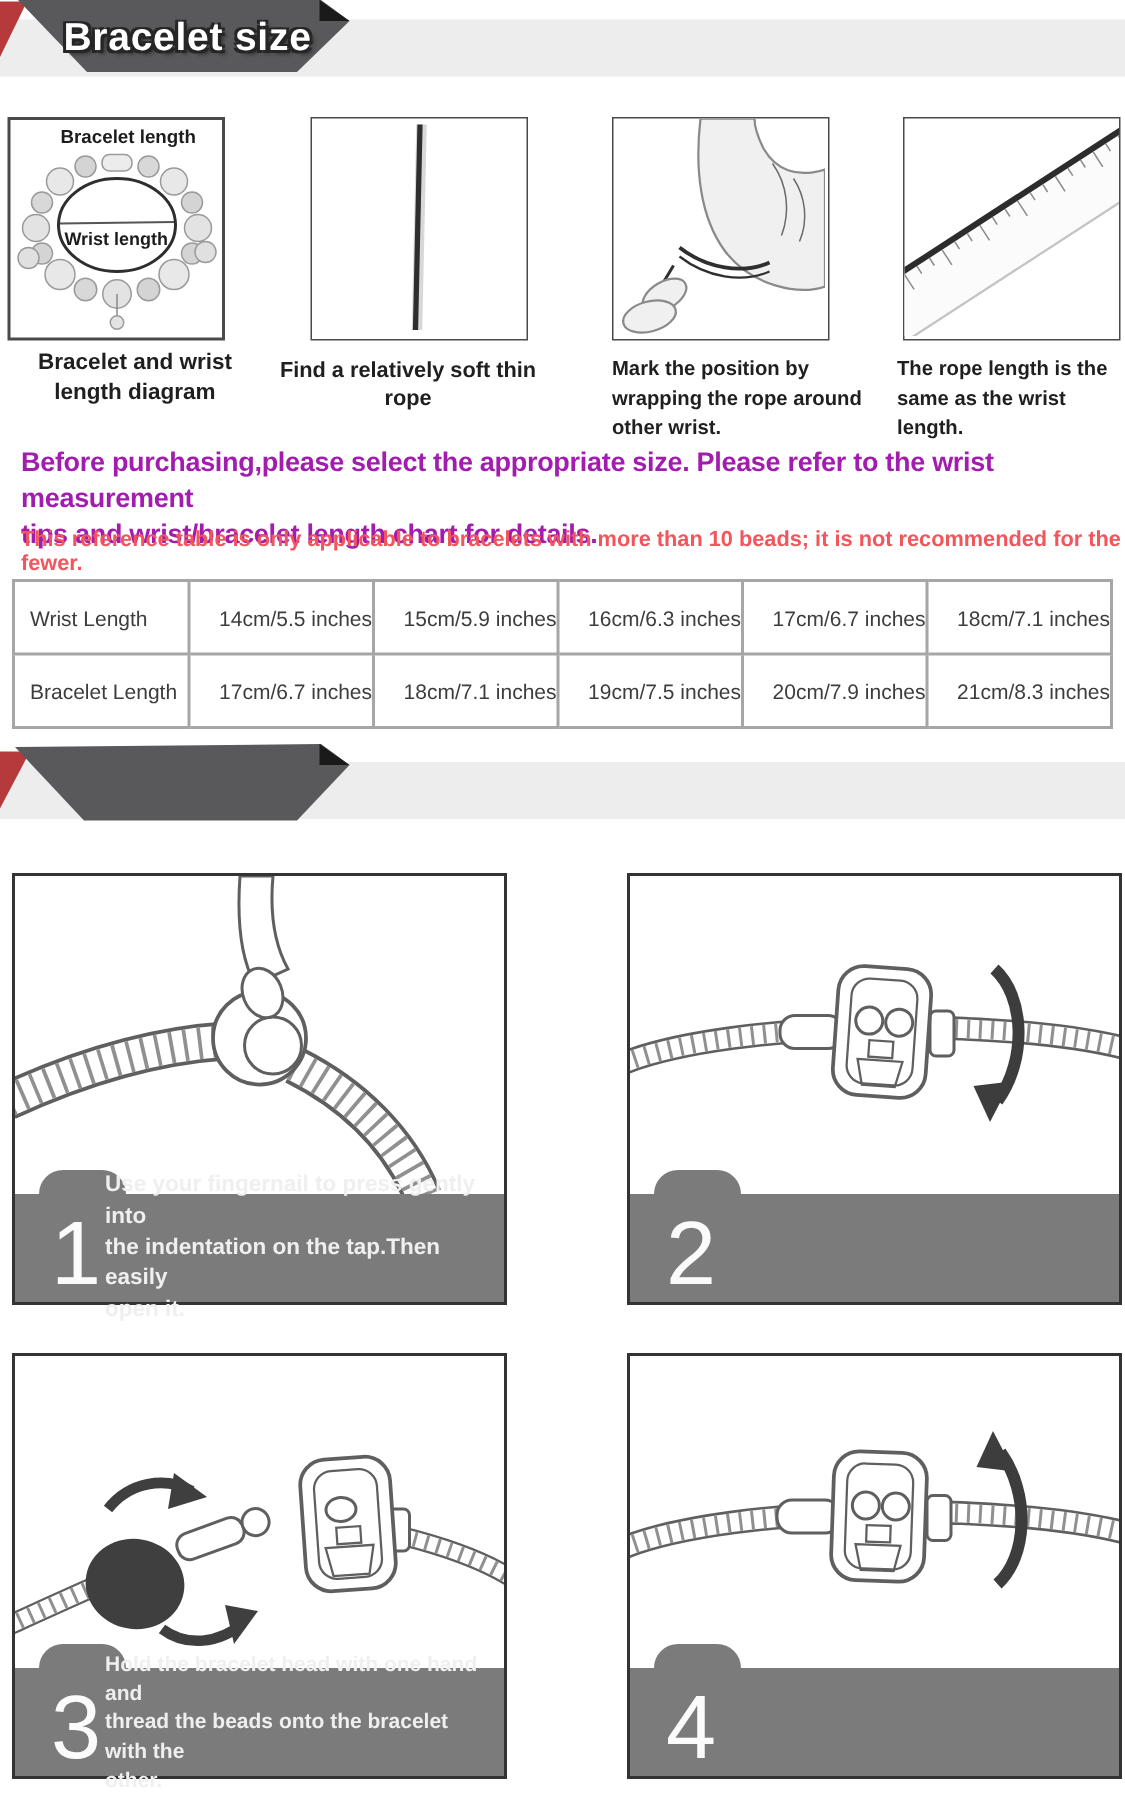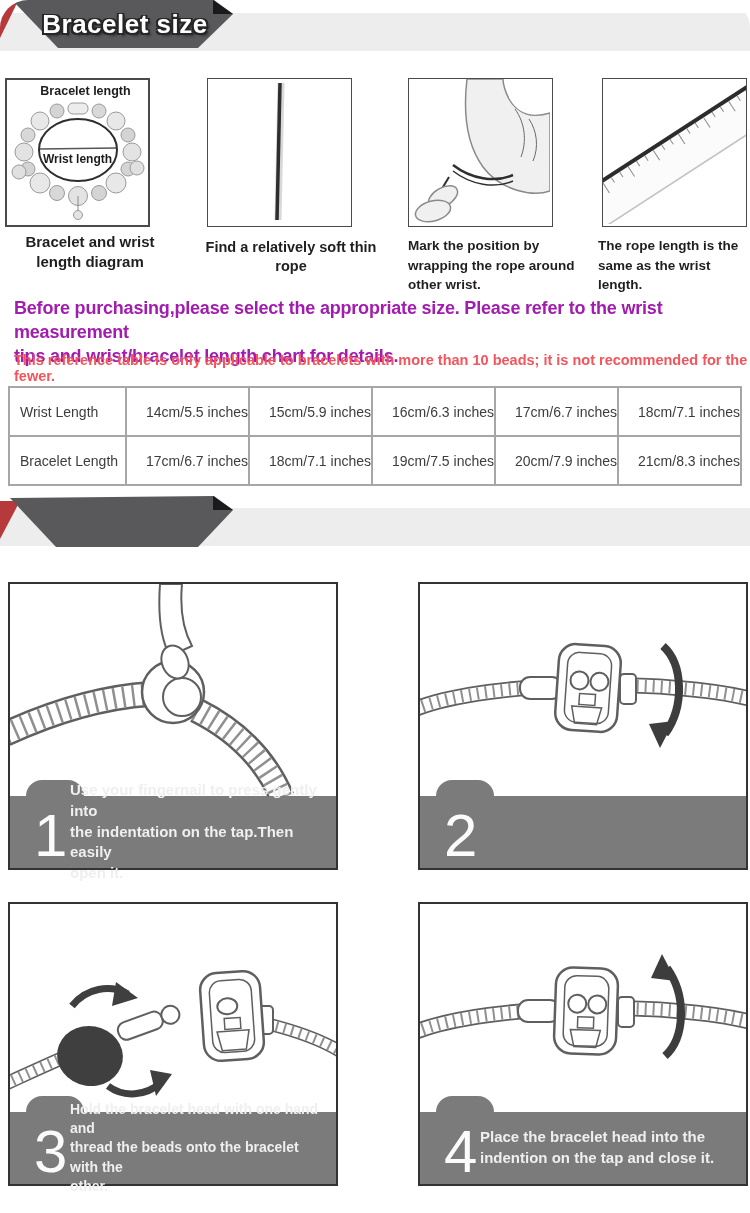--- a/index.html
+++ b/index.html
@@ -1,38 +1,38 @@
 <!DOCTYPE html>
 <html><head>
 <meta charset="utf-8">
 <style>
   * { margin:0; padding:0; box-sizing:border-box; }
   html,body { background:#fff; }
   body { font-family:"Liberation Sans","DejaVu Sans",sans-serif; }
-  #page { position:relative; width:750px; height:1213px; background:#fff; overflow:hidden; margin:0 auto;border-radius:28px; }
+  #page { position:relative; width:750px; height:1213px; background:#fff; overflow:hidden; margin:0 auto; }
   .preline { white-space:pre-line; }
 
   
   .banner { position:absolute; left:0; width:750px; height:62px; }
   .banner-strip { position:absolute; left:0; top:13px; width:750px; height:38px; background:#ededed; }
   .banner-svg { position:absolute; left:0; top:0; }
   .banner-title { position:absolute; left:40px; top:9px; width:170px; text-align:center;
     font-size:26px; font-weight:800; color:#ffffff; letter-spacing:.5px;
     text-shadow:-2px -1px 0 #262626, 2px -1px 0 #262626, -2px 2px 0 #262626, 2px 2px 0 #262626, 3px 3px 3px rgba(0,0,0,.45); }
 
   
   .measure-box { position:absolute; top:78px; width:145px; height:149px; background:#fff; border:2px solid #4a4a4a; }
   .measure-box svg { display:block; }
   .mb1 { left:5px; } .mb2 { left:207px; border-width:1.5px; } .mb3 { left:408px; border-width:1.5px; } .mb4 { left:602px; border-width:1.5px; }
   .inner-label { position:absolute; width:100%; text-align:center; font-weight:700; color:#1c1c1c; }
   .lbl-top { top:4px; font-size:12.5px; left:8px; }
   .lbl-mid { top:72px; font-size:12px; }
   .caption { position:absolute; color:#1f1f1f; font-weight:700; line-height:1.3; }
   .cap1 { left:10px;  top:232px; width:160px; text-align:center; font-size:15px; }
-  .cap2 { left:191px; top:238px; width:200px; text-align:center; font-size:14.5px; }
+  .cap2 { left:172px; top:238px; width:200px; text-align:center; font-size:14.5px; }
   .cap3 { left:408px; top:236px; width:175px; text-align:left; font-size:13.5px; line-height:1.45; }
   .cap4 { left:598px; top:236px; width:160px; text-align:left; font-size:13.5px; line-height:1.45; }
 
   
   .intro { position:absolute; left:14px; top:297px; width:728px; font-size:18px; font-weight:800; color:#a21caf; line-height:1.32; letter-spacing:-0.2px; }
   .warning { position:absolute; left:14px; top:352px; width:736px; font-size:14.5px; font-weight:700; }
 
   
   .size-table { position:absolute; left:8px; top:386px; width:734px; height:98px; border-collapse:collapse; table-layout:fixed; }
   .size-table td { border:2px solid #a6a6a6; font-size:14px; color:#3d3d3d; text-align:right; height:49px; background:#fff; }
@@ -306,18 +306,16 @@
           <rect x="-8" y="6" width="16" height="11" fill="none" stroke="#5f5f5f" stroke-width="1.5"></rect>
           <path d="M-15,19 L15,19 L11,36 L-11,36 Z" fill="none" stroke="#5f5f5f" stroke-width="1.5"></path>
         </g>
         <path d="M245,152 C265,134 267,92 247,64 " stroke="#3d3d3d" stroke-width="8" fill="none"></path>
         <polygon points="231,74 256,77 242,50" fill="#3d3d3d"></polygon>
       </svg>
     </div>
     <div class="step-band">
       <div class="band-bump"></div>
       <div class="step-num">4</div>
-      <div class="step-text preline">Place the bracelet head into the
-indention on the tap and close it.</div>
     </div>
   </div>
 
 </div>
 
 </body></html>

